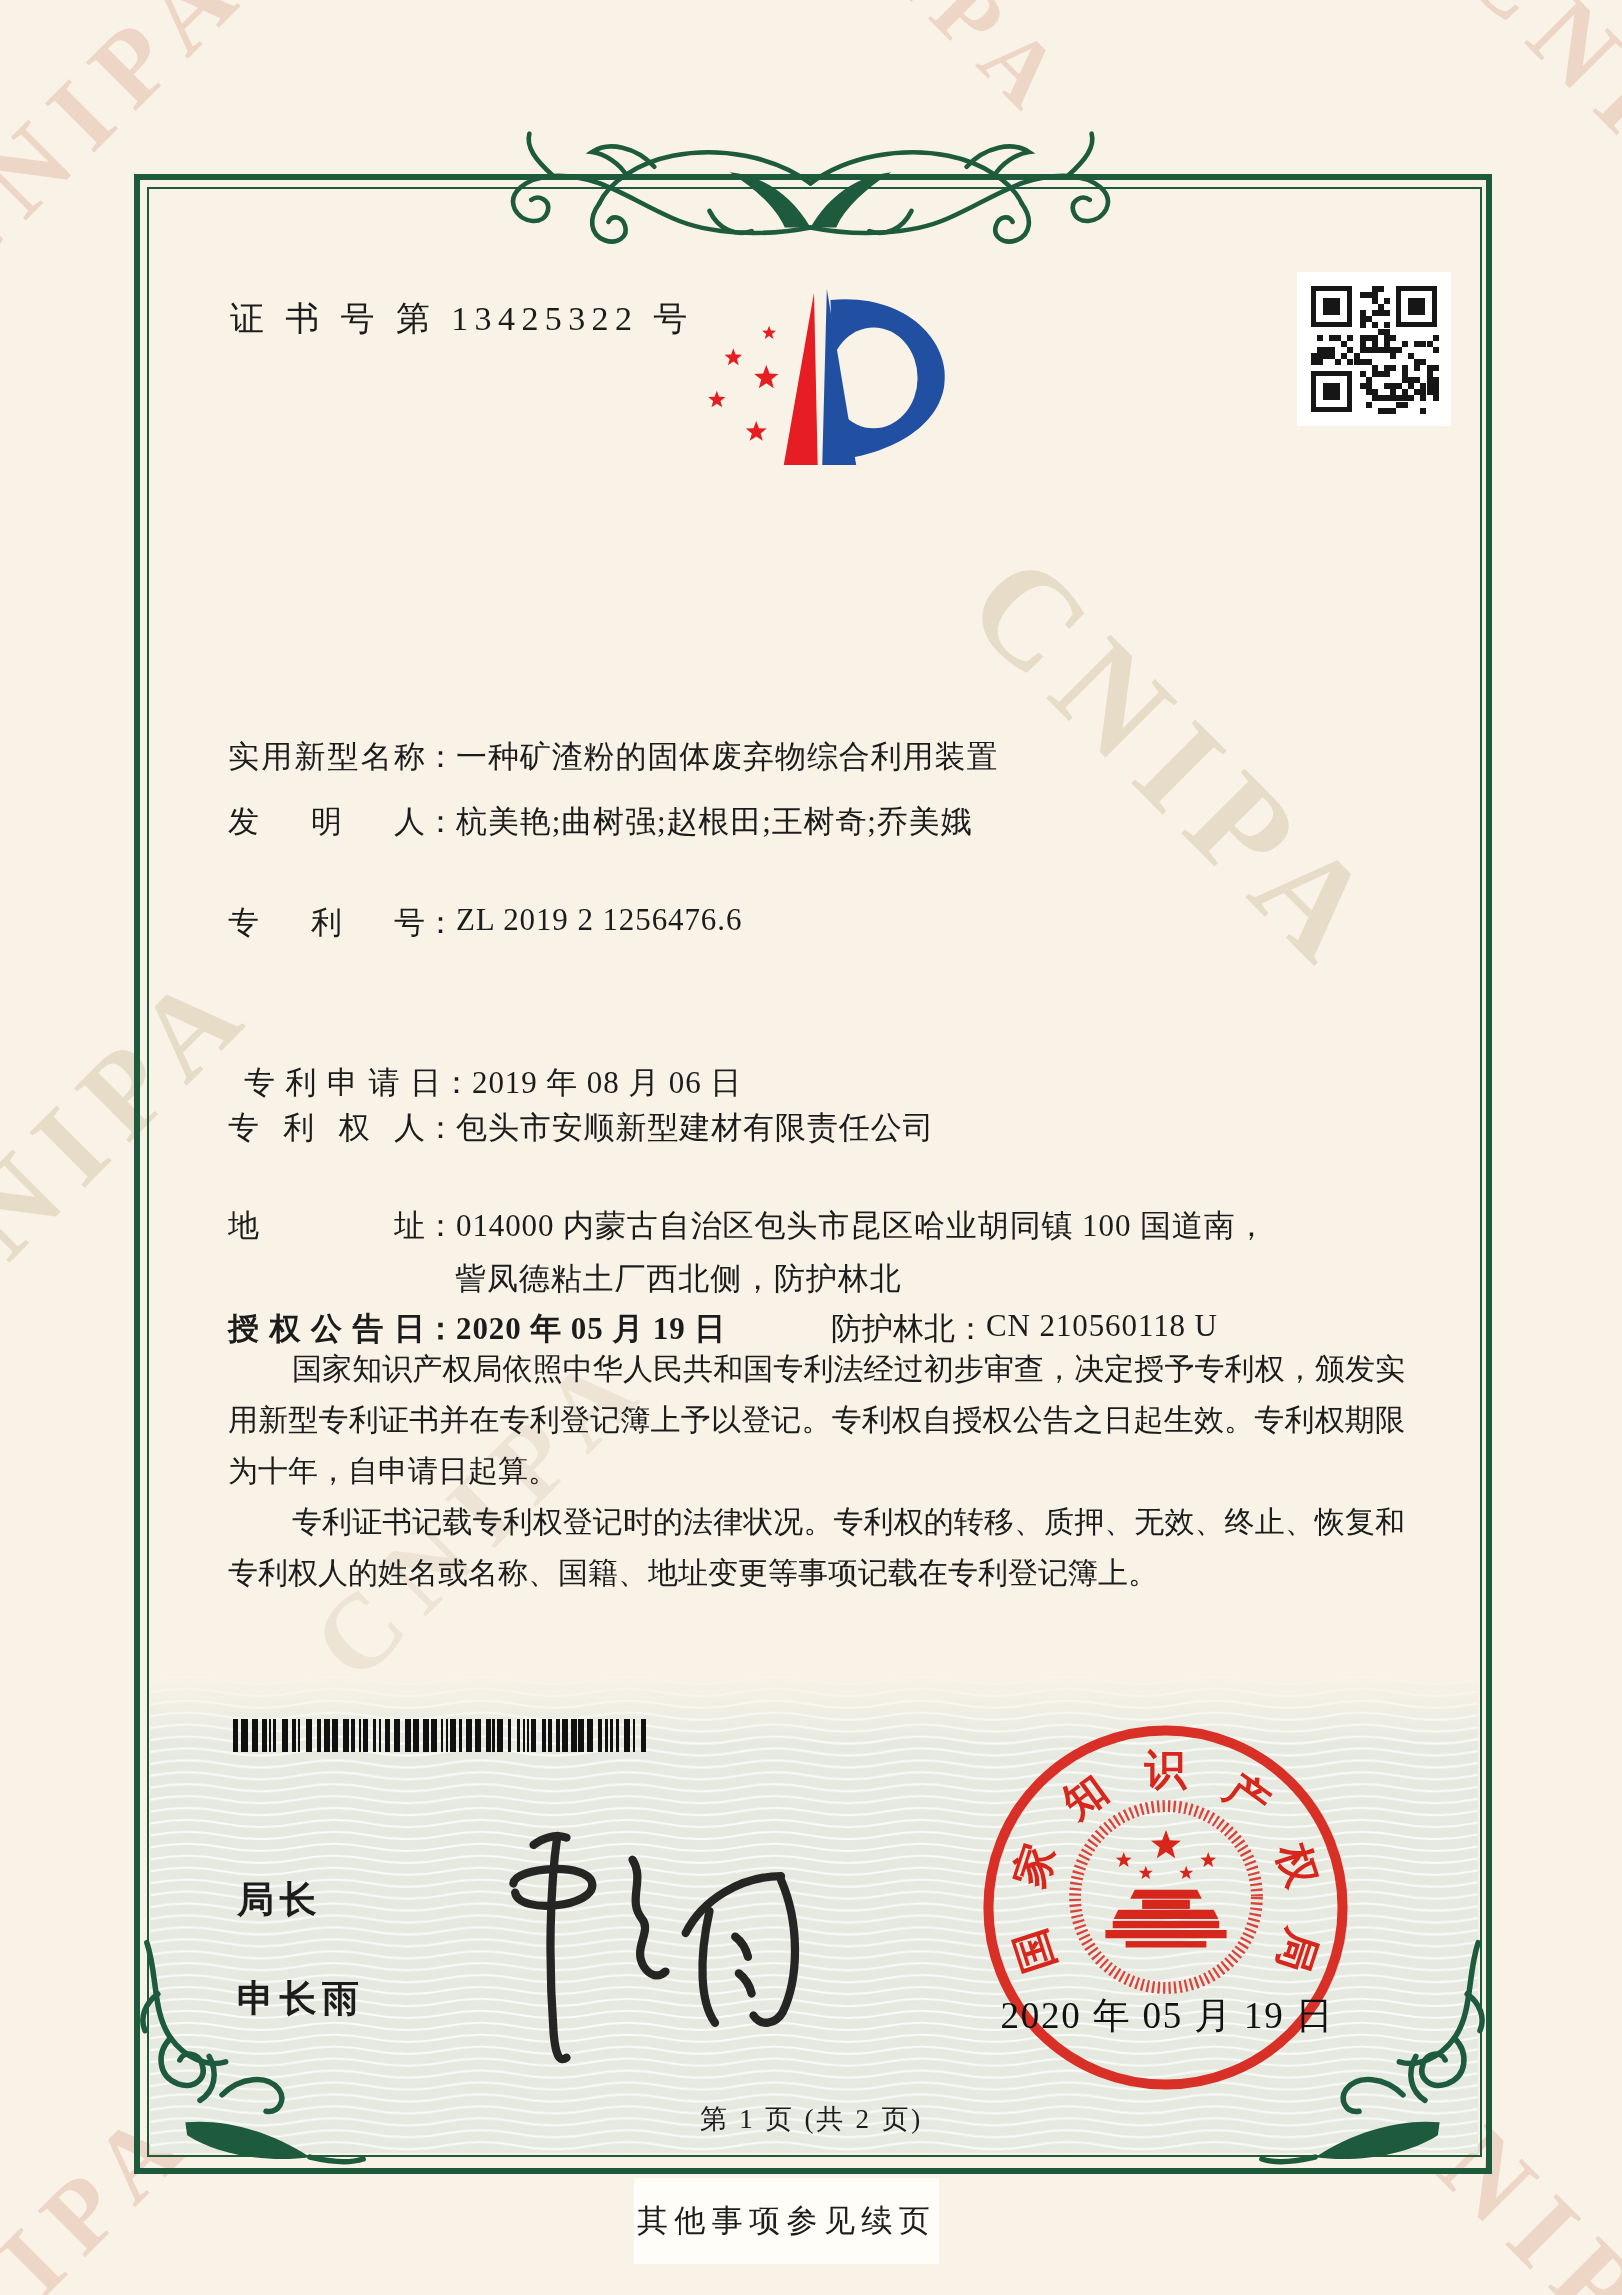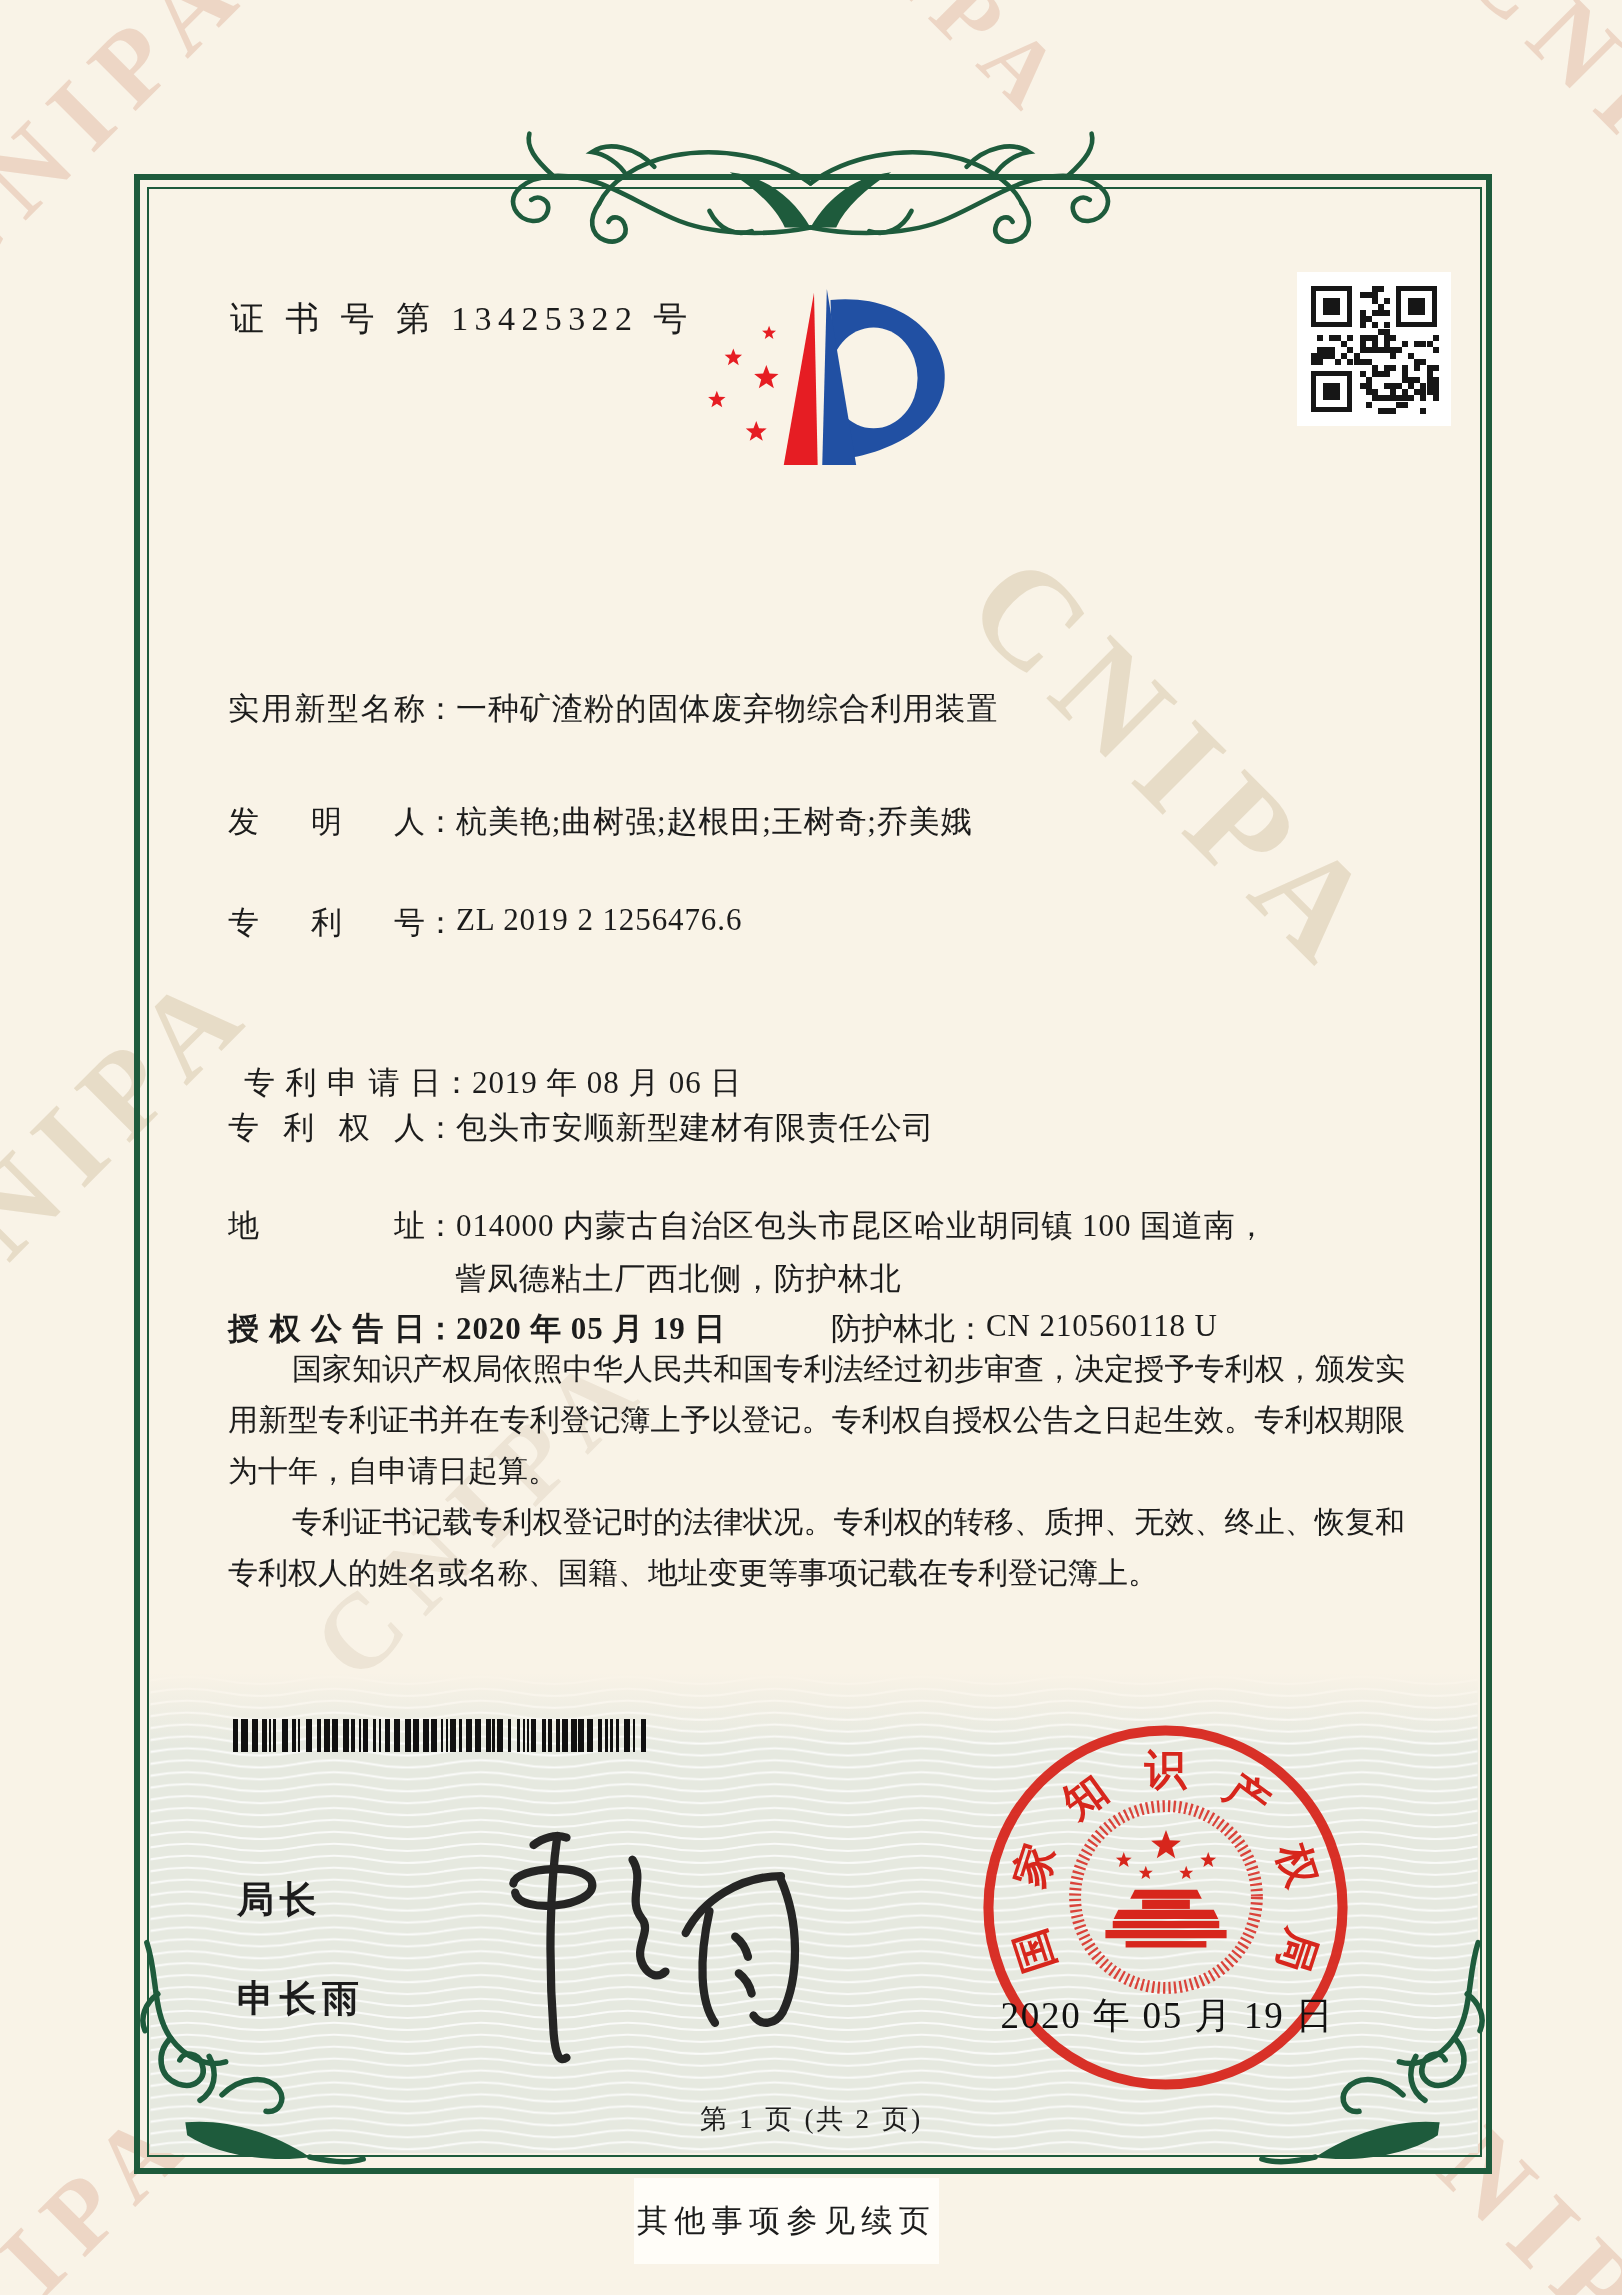--- a/index.html
+++ b/index.html
@@ -268,21 +268,21 @@
         <i style="left: 85px; top: 116px; width: 6px; height: 6px;"></i>
         <i style="left: 91px; top: 116px; width: 6px; height: 6px;"></i>
         <i style="left: 67px; top: 122px; width: 6px; height: 6px;"></i>
         <i style="left: 73px; top: 122px; width: 6px; height: 6px;"></i>
         <i style="left: 79px; top: 122px; width: 6px; height: 6px;"></i>
         <i style="left: 109px; top: 122px; width: 6px; height: 6px;"></i>
       </div>
   </div>
 
 
-  <div class="row" style="top:688px;">
+  <div class="row" style="top:736px;">
     <span class="lab">实用新型名称</span>
       <span class="colon">：</span>
       <span class="val">一种矿渣粉的固体废弃物综合利用装置</span>
   </div>
   <div class="row" style="top:801px;">
     <span class="lab">发明人</span>
       <span class="colon">：</span>
       <span class="val">杭美艳;曲树强;赵根田;王树奇;乔美娥</span>
   </div>
   <div class="row" style="top:902px;">

